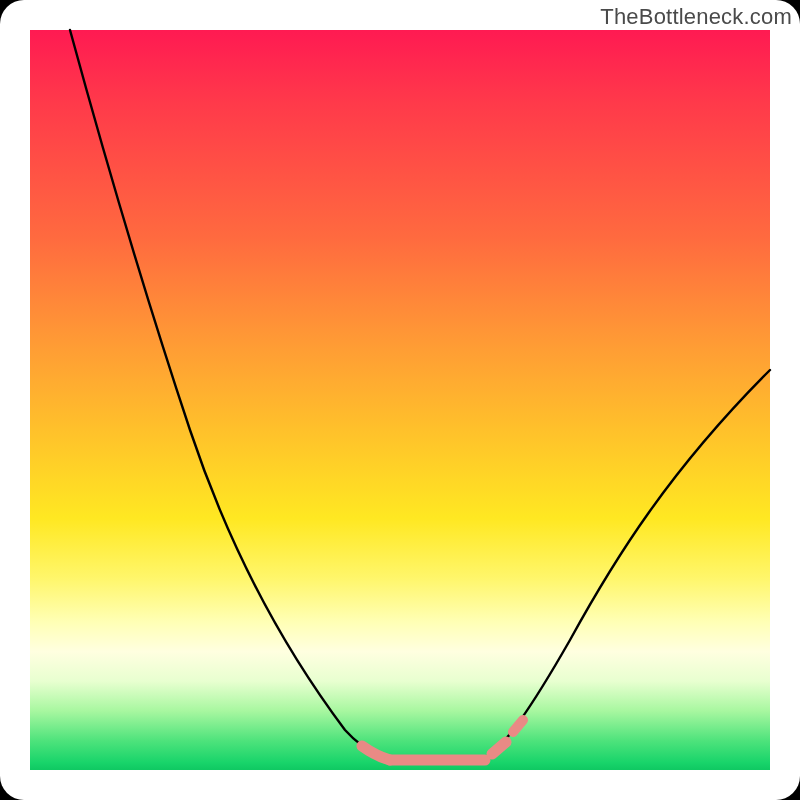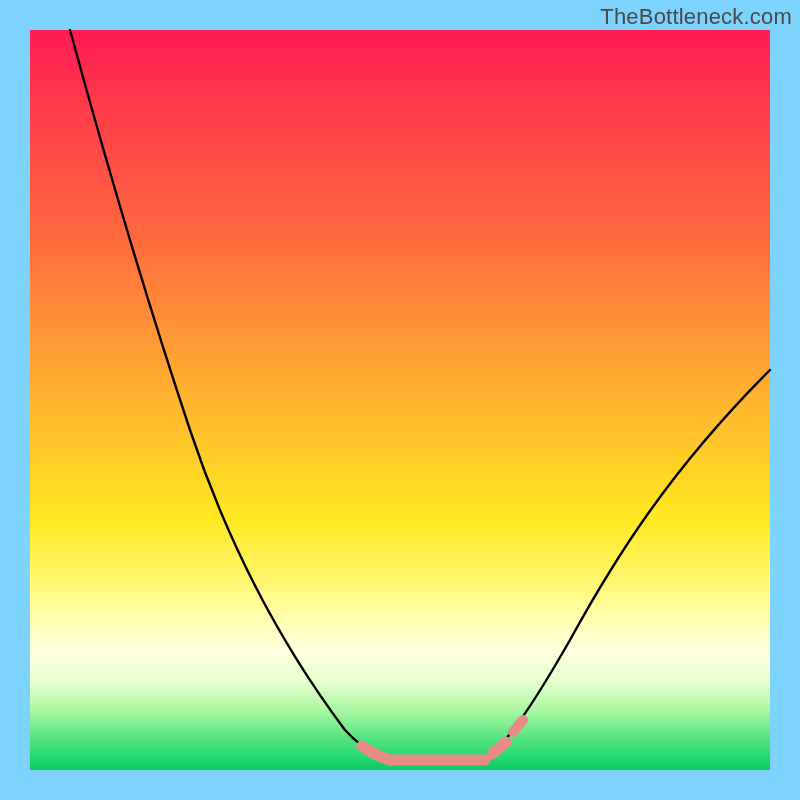--- a/index.html
+++ b/index.html
@@ -8,21 +8,22 @@
     width: 800px;
     height: 800px;
     background: #000;
     overflow: hidden;
     font-family: Arial, Helvetica, sans-serif;
   }
   .frame {
     position: relative;
     width: 800px;
     height: 800px;
-    background: #7dd3fc;
+    background: #ffffff;
+    border-radius: 24px;
   }
   .plot-area {
     position: absolute;
     left: 30px;
     top: 30px;
     width: 740px;
     height: 740px;
     
     background: linear-gradient(
       to bottom,

